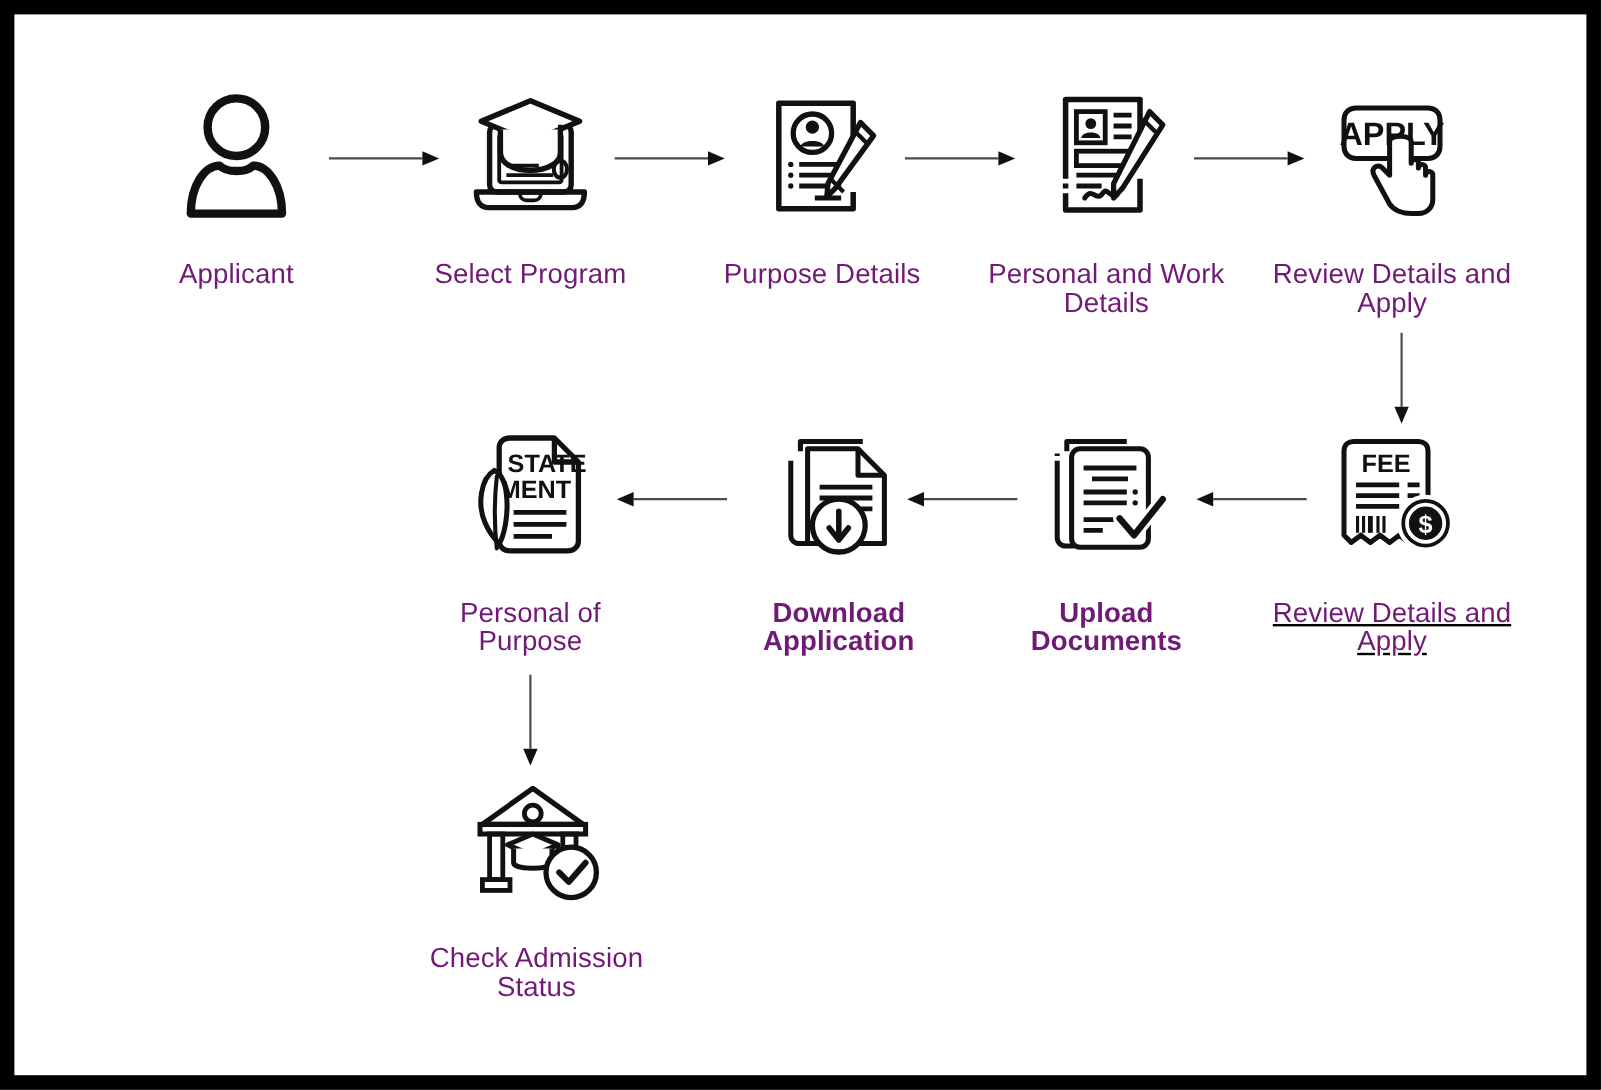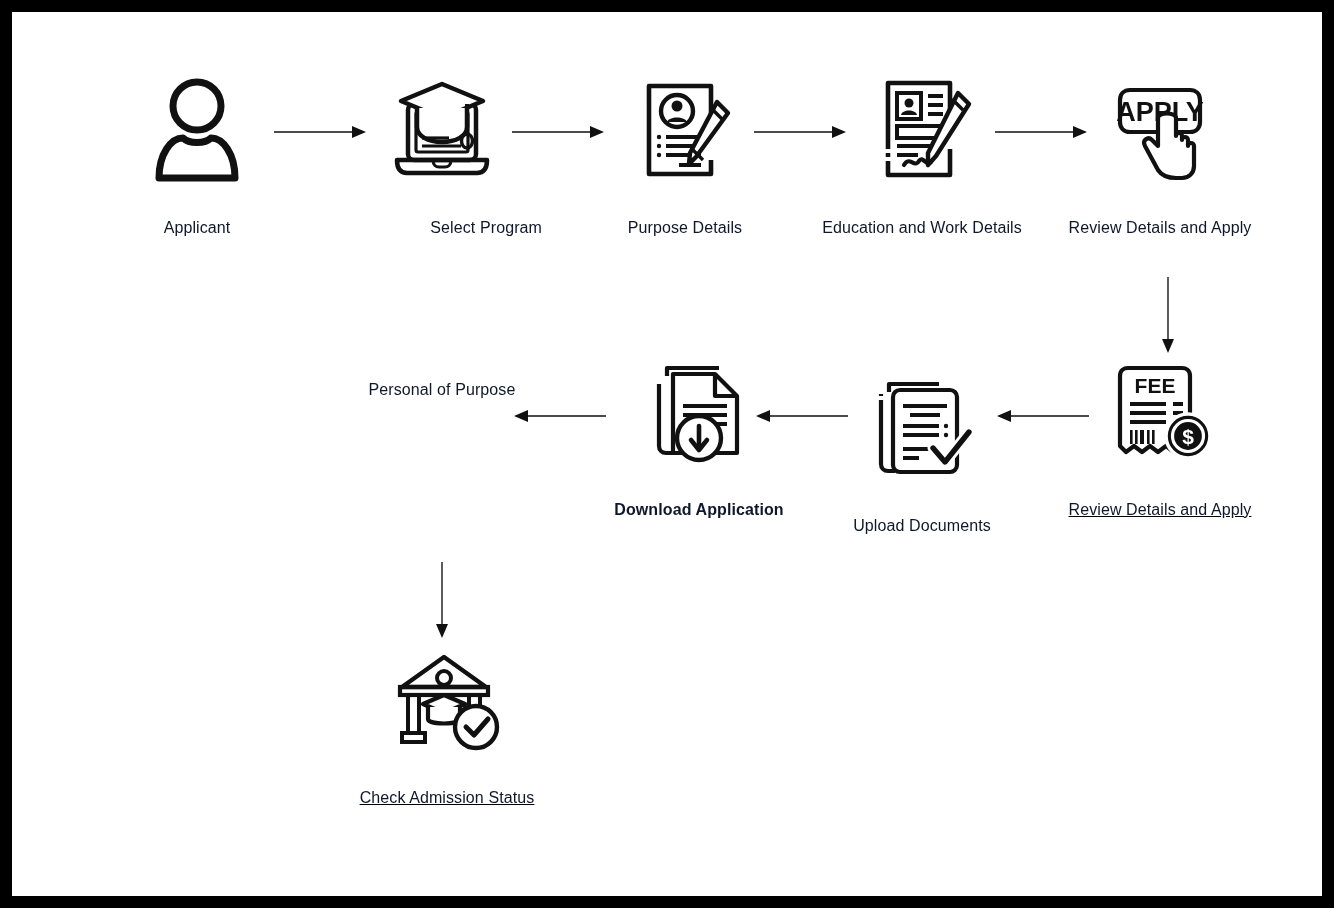--- a/index.html
+++ b/index.html
@@ -30,23 +30,23 @@
     height: 120px;
     display: flex;
     align-items: center;
     justify-content: center;
   }
   .node-icon svg {
     display: block;
   }
   .node-label {
     margin-top: 26px;
-    font-size: 16px;
+    font-size: 23px;
     line-height: 24px;
-    color: #0f172a;
+    color: #701a75;
     font-family: "Liberation Sans", sans-serif;
     letter-spacing: 0.1px;
   }
   .arrow {
     position: absolute;
   }
   .arrow svg { display: block; }
 </style>
 </head>
 <body>
@@ -63,21 +63,21 @@
     <div class="node-label">Applicant</div>
   </div>
 
   <div class="arrow" style="left:262px; top:112px;">
     <svg width="94" height="16" viewBox="0 0 94 16">
       <line x1="0" y1="8" x2="78" y2="8" stroke="#4a4a4a" stroke-width="1.8"></line>
       <path d="M78 2 L92 8 L78 14 Z" fill="#111"></path>
     </svg>
   </div>
 
-  <div class="node" style="left:330px; top:58px;text-align:right;">
+  <div class="node" style="left:330px; top:58px;">
     <div class="node-icon">
       <svg width="106" height="104" viewBox="0 0 106 104">
 
         <rect x="19" y="26" width="68" height="56" rx="6" fill="none" stroke="#111" stroke-width="4.5"></rect>
         <rect x="27" y="34" width="52" height="40" rx="2" fill="none" stroke="#111" stroke-width="3.2"></rect>
 
         <path d="M8 82 L98 82 C98 91 94 95 88 95 L18 95 C12 95 8 91 8 82 Z" fill="none" stroke="#111" stroke-width="4.5" stroke-linejoin="round"></path>
         <path d="M44 82 L62 82 C62 87 59 89 56 89 L50 89 C47 89 44 87 44 82 Z" fill="none" stroke="#111" stroke-width="3"></path>
 
         <path d="M53 6 L94 23 L53 40 L12 23 Z" fill="#fff" stroke="#111" stroke-width="4.5" stroke-linejoin="round"></path>
@@ -154,21 +154,21 @@
 
         <line x1="27" y1="69" x2="60" y2="69" stroke="#111" stroke-width="4"></line>
         <line x1="27" y1="78" x2="48" y2="78" stroke="#111" stroke-width="4"></line>
 
         <path d="M34 88 C40 78 44 92 49 84 C53 78 56 90 61 85" fill="none" stroke="#111" stroke-width="4.2" stroke-linecap="round"></path>
 
         <path d="M88 16 L99 27 L66 79 L58 88 L58 76 Z" fill="#fff" stroke="#111" stroke-width="4.4" stroke-linejoin="round"></path>
         <line x1="82" y1="22" x2="93" y2="33" stroke="#111" stroke-width="3.6"></line>
       </svg>
     </div>
-    <div class="node-label">Education and Work Details</div>
+    <div class="node-label">Personal and Work Details</div>
   </div>
 
   <div class="arrow" style="left:983px; top:112px;">
     <svg width="94" height="16" viewBox="0 0 94 16">
       <line x1="0" y1="8" x2="78" y2="8" stroke="#4a4a4a" stroke-width="1.8"></line>
       <path d="M78 2 L92 8 L78 14 Z" fill="#111"></path>
     </svg>
   </div>
 
   <div class="node" style="left:1048px; top:58px;">
@@ -220,21 +220,21 @@
     <div class="node-label">Review Details and Apply</div>
   </div>
 
   <div class="arrow" style="left:983px; top:396px;">
     <svg width="94" height="16" viewBox="0 0 94 16">
       <line x1="16" y1="8" x2="94" y2="8" stroke="#4a4a4a" stroke-width="1.8"></line>
       <path d="M16 2 L2 8 L16 14 Z" fill="#111"></path>
     </svg>
   </div>
 
-  <div class="node" style="left:810px; top:356px;">
+  <div class="node" style="left:810px; top:340px;font-weight:bold;">
     <div class="node-icon">
       <svg width="106" height="104" viewBox="0 0 106 104">
 
         <path d="M20 16 L20 8 L70 8 M12 24 L12 88 C12 92 15 95 19 95 L26 95" fill="none" stroke="#111" stroke-width="4.2" stroke-linejoin="round"></path>
         <line x1="12" y1="18" x2="12" y2="20" stroke="#111" stroke-width="4.2"></line>
 
         <rect x="24" y="14" width="64" height="82" rx="7" fill="#fff" stroke="#111" stroke-width="4.2"></rect>
 
         <line x1="34" y1="30" x2="78" y2="30" stroke="#111" stroke-width="4"></line>
         <line x1="41" y1="39" x2="71" y2="39" stroke="#111" stroke-width="4"></line>
@@ -282,31 +282,48 @@
   </div>
 
   <div class="arrow" style="left:500px; top:396px;">
     <svg width="94" height="16" viewBox="0 0 94 16">
       <line x1="16" y1="8" x2="94" y2="8" stroke="#4a4a4a" stroke-width="1.8"></line>
       <path d="M16 2 L2 8 L16 14 Z" fill="#111"></path>
     </svg>
   </div>
 
   <div class="node" style="left:330px; top:340px;">
+    <div class="node-icon">
+      <svg width="104" height="110" viewBox="0 0 104 110">
+
+        <path d="M26 16 C26 11 30 8 35 8 L72 8 L92 28 L92 94 C92 99 88 102 83 102 L35 102 C30 102 26 99 26 94 Z" fill="#fff" stroke="#111" stroke-width="4.4" stroke-linejoin="round"></path>
+        <path d="M72 8 L72 28 L92 28" fill="none" stroke="#111" stroke-width="4.4" stroke-linejoin="round"></path>
+
+        <text x="33" y="36" text-anchor="start" font-family="Liberation Sans, sans-serif" font-size="21" font-weight="bold" fill="#111">STATE</text>
+        <text x="86" y="58" text-anchor="end" font-family="Liberation Sans, sans-serif" font-size="21" font-weight="bold" fill="#111">MENT</text>
+
+        <line x1="38" y1="70" x2="82" y2="70" stroke="#111" stroke-width="4"></line>
+        <line x1="38" y1="80" x2="82" y2="80" stroke="#111" stroke-width="4"></line>
+        <line x1="38" y1="90" x2="70" y2="90" stroke="#111" stroke-width="4"></line>
+
+        <path d="M22 35 C10 42 8 64 14 78 C18 88 23 93 26 96 C30 90 34 72 32 55 C31 45 28 38 22 35 Z" fill="#fff" stroke="#111" stroke-width="4.2" stroke-linejoin="round"></path>
+        <path d="M24 40 C22 58 22 82 24 100" fill="none" stroke="#111" stroke-width="3.4" stroke-linecap="round"></path>
+      </svg>
+    </div>
     <div class="node-label">Personal of Purpose</div>
   </div>
 
   <div class="arrow" style="left:422px; top:550px;">
     <svg width="16" height="78" viewBox="0 0 16 78">
       <line x1="8" y1="0" x2="8" y2="62" stroke="#4a4a4a" stroke-width="1.8"></line>
       <path d="M2 62 L8 76 L14 62 Z" fill="#111"></path>
     </svg>
   </div>
 
-  <div class="node" style="left:335px; top:628px;text-decoration:underline;">
+  <div class="node" style="left:335px; top:628px;">
     <div class="node-icon">
       <svg width="110" height="106" viewBox="0 0 110 106">
 
         <path d="M10 40 L52 10 L94 40 Z" fill="#fff" stroke="#111" stroke-width="4.4" stroke-linejoin="round"></path>
         <circle cx="52" cy="31" r="7" fill="none" stroke="#111" stroke-width="4"></circle>
 
         <rect x="8" y="40" width="88" height="8" fill="none" stroke="#111" stroke-width="4.2"></rect>
 
         <rect x="16" y="48" width="11" height="38" fill="none" stroke="#111" stroke-width="4"></rect>
         <rect x="77" y="48" width="11" height="38" fill="none" stroke="#111" stroke-width="4"></rect>

